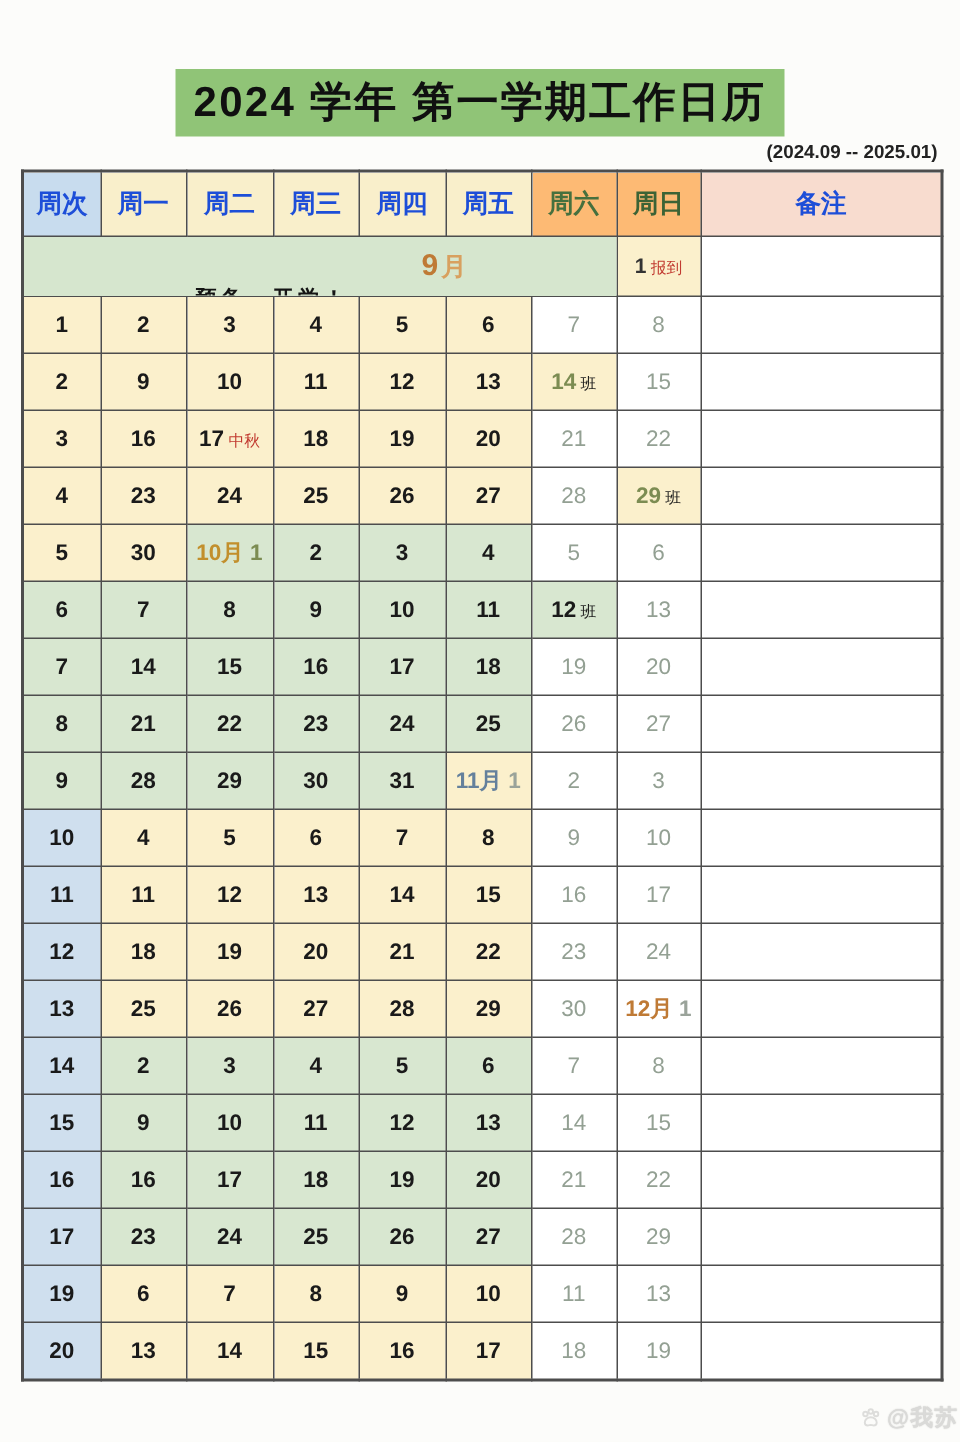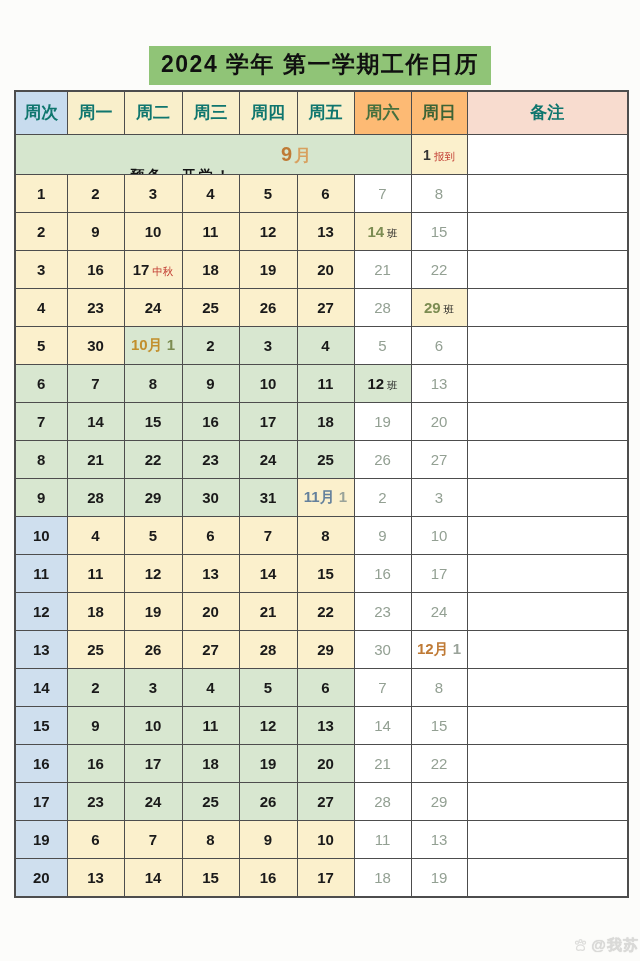--- a/index.html
+++ b/index.html
@@ -2,35 +2,35 @@
 <html><head>
 <meta charset="utf-8">
 <style>
   * { margin:0; padding:0; box-sizing:border-box; }
   html,body { width:640px; background:#fbfbf8; }
   body { font-family:"Liberation Sans","DejaVu Sans",sans-serif; color:#1a1a1a; }
   .page { position:relative; width:640px; height:961px; overflow:hidden; background:#fcfcfa; }
 
   .title-wrap { text-align:center; padding-top:46px; }
   .title { display:inline-block; background:#90c477; color:#101010; font-weight:bold;
-           font-size:23px; line-height:1.2; padding:5px 12px 6px; letter-spacing:1.5px; }
+           font-size:28px; line-height:1.2; padding:5px 12px 6px; letter-spacing:1.5px; }
   .subtitle { text-align:right; padding-right:15px; margin-top:3px;
               font-size:12.5px; font-weight:600; color:#222; }
 
   table { border-collapse:collapse; table-layout:fixed; width:613px; margin:5px 0 0 14px;
           border:2px solid #4d4d4d; }
   col.c-week{width:52px} col.c-d1{width:57px} col.c-d2{width:58px} col.c-d3{width:57px}
   col.c-d4{width:58px} col.c-d5{width:57px} col.c-sat{width:57px} col.c-sun{width:56px}
   col.c-rem{width:161px}
   th,td { border:1px solid #4d4d4d; text-align:center; vertical-align:middle;
           font-size:15px; font-weight:700; overflow:hidden; white-space:nowrap; }
   thead tr { height:44px; }
   tr.month-row { height:40px; }
   tbody tr.wk { height:38px; }
-  th { font-size:17px; color:#0f766e; }
+  th { font-size:17px; color:#1d4ed8; }
 
   .bg-hblue{background:#c8dcee} .bg-hyellow{background:#f9efcb} .bg-hgreen{background:#fdba74}
   .bg-hpink{background:#f8dccf}
   th.sat{color:#46703e} th.sun{color:#3c6335}
   .bg-y{background:#fbf0cc} .bg-g{background:#d8e7d0} .bg-gm{background:#d6e6ce}
   .bg-b{background:#cfdfee} .bg-w{background:#ffffff}
   td.mut{color:#93a093; font-weight:400;}
 
   .c-red{color:#c13a30} .c-gold{color:#c28f2c} .c-orange{color:#bf7a35}
   .c-slate{color:#64809c} .c-olive{color:#7c8c52} .c-gray{color:#9aa39a}
@@ -52,20 +52,21 @@
   .paw{ width:17px; height:17px; opacity:.9; }
 </style>
 </head>
 <body>
 
 <div class="page">
 
   <div class="title-wrap">
     <div class="title">2024 学年 第一学期工作日历</div>
   </div>
+  <div class="subtitle">(2024.09 -- 2025.01)</div>
 
   <table>
     <colgroup>
       <col class="c-week">
         <col class="c-d1">
         <col class="c-d2">
         <col class="c-d3">
         <col class="c-d4">
       <col class="c-d5">
         <col class="c-sat">

